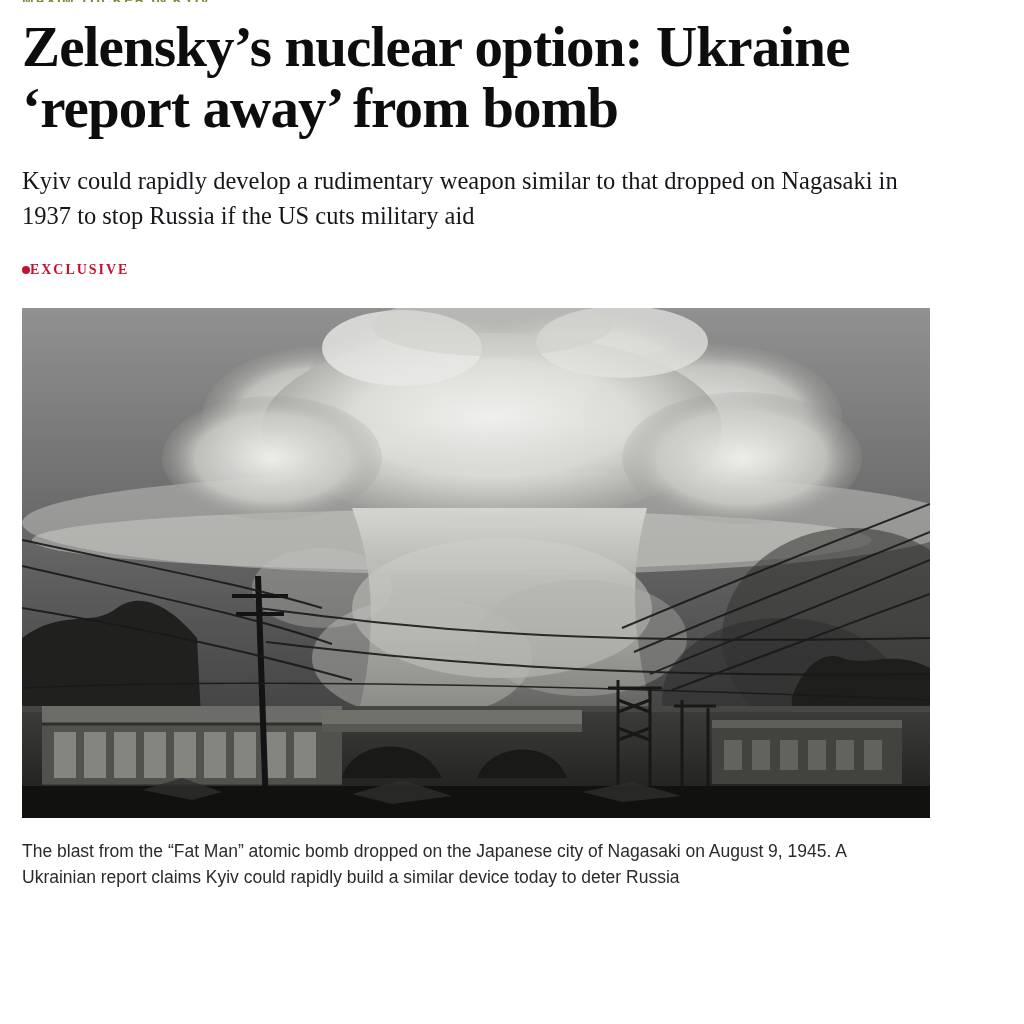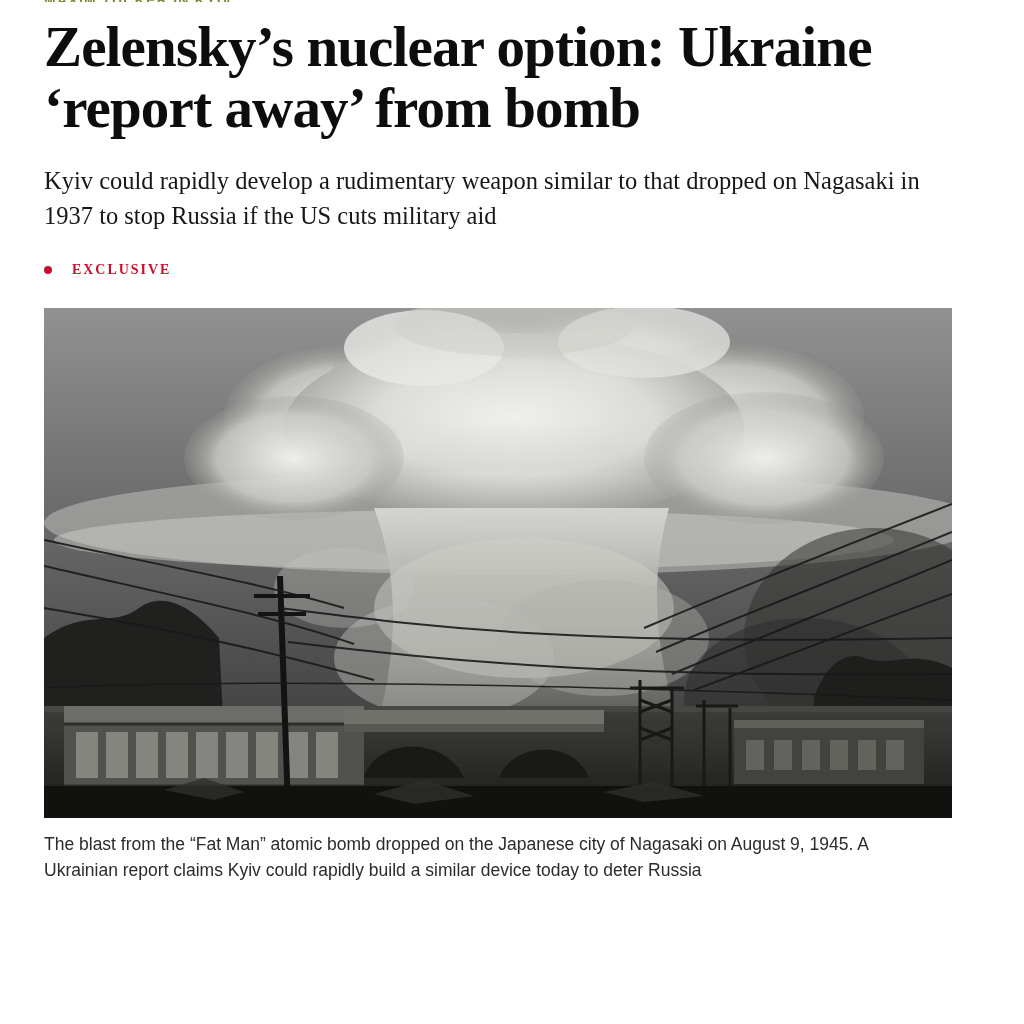--- a/index.html
+++ b/index.html
@@ -12,21 +12,21 @@
   }
   body {
     font-family: "Liberation Sans", sans-serif;
     color: #1a1a1a;
   }
   .page {
     position: relative;
     width: 1024px;
     height: 1024px;
     box-sizing: border-box;
-    padding: 0 44px;
+    padding: 0 22px;
     background: #fff;
   }
   .byline {
     font-family: "Liberation Sans", sans-serif;
     font-size: 14px;
     font-weight: 700;
     letter-spacing: 0.09em;
     color: #7a8b3c;
     text-transform: uppercase;
     margin: 0;
@@ -50,21 +50,21 @@
     font-family: "Liberation Serif", serif;
     font-size: 24.5px;
     line-height: 1.42;
     color: #15171a;
     margin: 26px 0 0 0;
     max-width: 910px;
   }
   .exclusive-row {
     display: flex;
     align-items: center;
-    gap: 20px;
+    gap: 0;
     margin-top: 28px;
   }
   .exclusive-dot {
     width: 8px;
     height: 8px;
     border-radius: 50%;
     background: #c8102e;
     display: inline-block;
     flex: 0 0 auto;
   }
@@ -87,21 +87,21 @@
     overflow: hidden;
     background: #3a3a3a;
     display: block;
   }
   .photo svg { display: block; }
   .caption {
     font-family: "Liberation Sans", sans-serif;
     font-size: 17.5px;
     line-height: 1.5;
     color: #2b2b2b;
-    margin-top: 13px;
+    margin-top: 20px;
     max-width: 900px;
   }
 </style>
 </head>
 <body>
 
 <div class="page">
 
   <div class="byline">MAXIM TUCKER IN KYIV</div>
 

